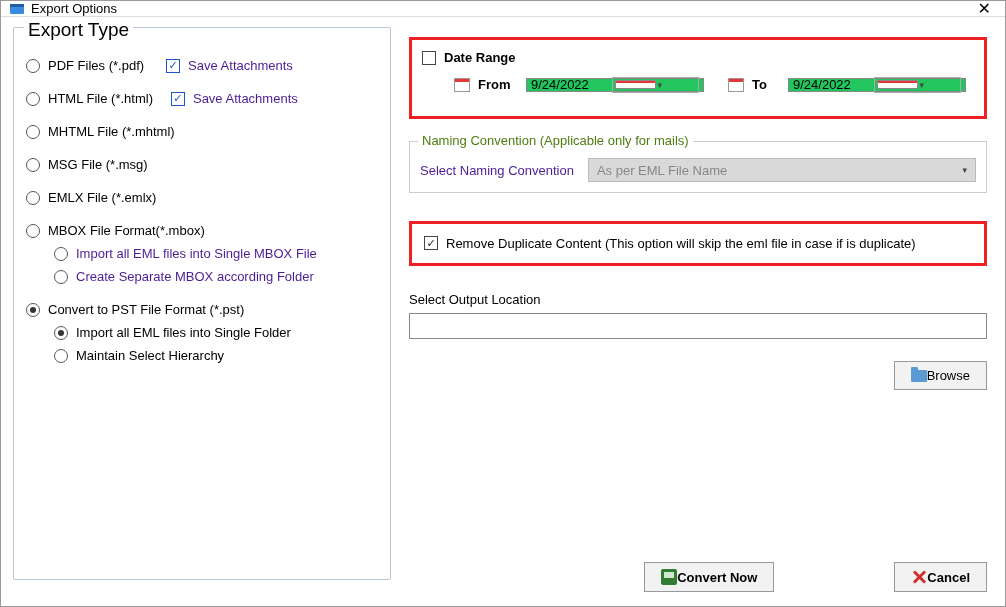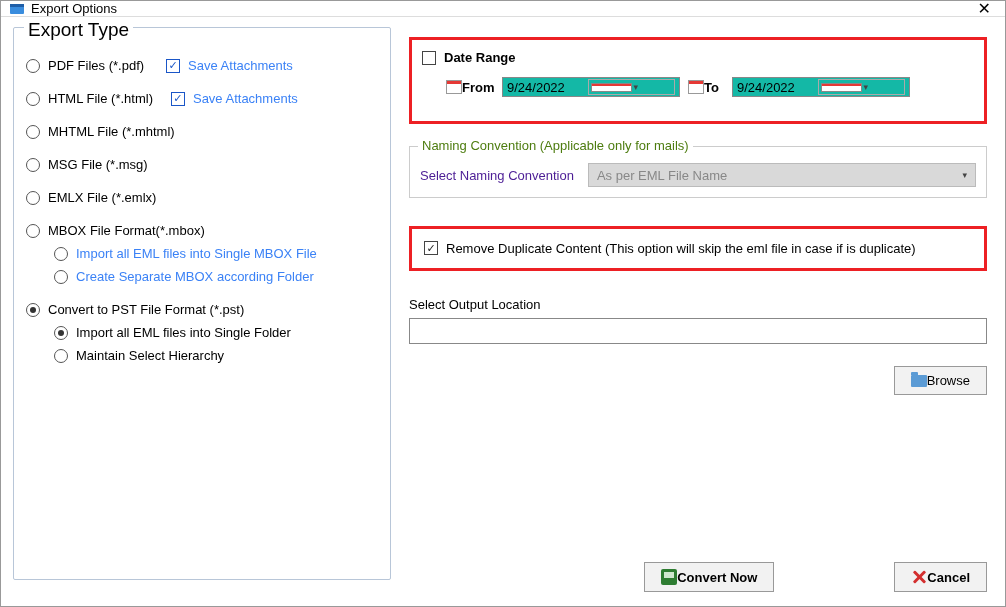--- a/index.html
+++ b/index.html
@@ -53,49 +53,49 @@
     border-radius: 50%;
     display: inline-flex; align-items: center; justify-content: center;
     flex: 0 0 auto;
     cursor: pointer;
   }
   .radio-outer.checked::after {
     content: ""; width: 6px; height: 6px; background: #333; border-radius: 50%;
   }
   .sub { margin-left: 28px; }
   .sub .radio-row { margin: 8px 0; }
-  .linklike { color: #3b82f6; }
+  .linklike { color: #4c1d95; }
   .chk {
     width: 14px; height: 14px;
     border: 1.5px solid #1a56c7;
     display: inline-flex; align-items: center; justify-content: center;
     color: #1a56c7; font-size: 11px; line-height: 1;
     cursor: pointer;
   }
   .chk.checked::after { content: "✓"; }
   
   .right-panel { flex: 1; padding: 10px 6px 0 18px; display: flex; flex-direction: column; }
   .red-box { border: 3px solid #ed2024; padding: 10px 10px 24px 10px; }
   .cb {
     width: 14px; height: 14px; border: 1.5px solid #444;
     display: inline-flex; align-items: center; justify-content: center;
     font-size: 11px; cursor: pointer;
   }
   .cb.checked::after { content: "✓"; color: #222; }
-  .date-range-row { display: flex; align-items: center; margin-top: 12px; margin-left: 24px; }
+  .date-range-row { display: flex; align-items: center; gap: 8px; margin-top: 12px; margin-left: 32px; }
   .cal-icon {
     width: 16px; height: 14px;
     background: linear-gradient(#e53935 0 3px, #fff 3px 100%);
     border: 1px solid #999;
   }
   .date-input {
     display: flex; align-items: center;
     border: 1px solid #888;
-    height: 20px; width: 178px; padding: 0 4px;
-    background: #14b8a6;
+    height: 14px; width: 178px; padding: 0 4px;
+    background: #22c55e;
   }
   .date-input span { flex: 1; }
   .date-input .picker {
     display: flex; align-items: center; gap: 2px;
     border: 1px solid #aaa; padding: 0 2px; height: 16px; cursor: pointer;
   }
   .tiny-cal { width: 10px; height: 9px; background: linear-gradient(#e53935 0 2px, #fff 2px); border: 1px solid #888; }
   .chev { font-size: 9px; color: #444; }
   
   .fieldset-grey {

